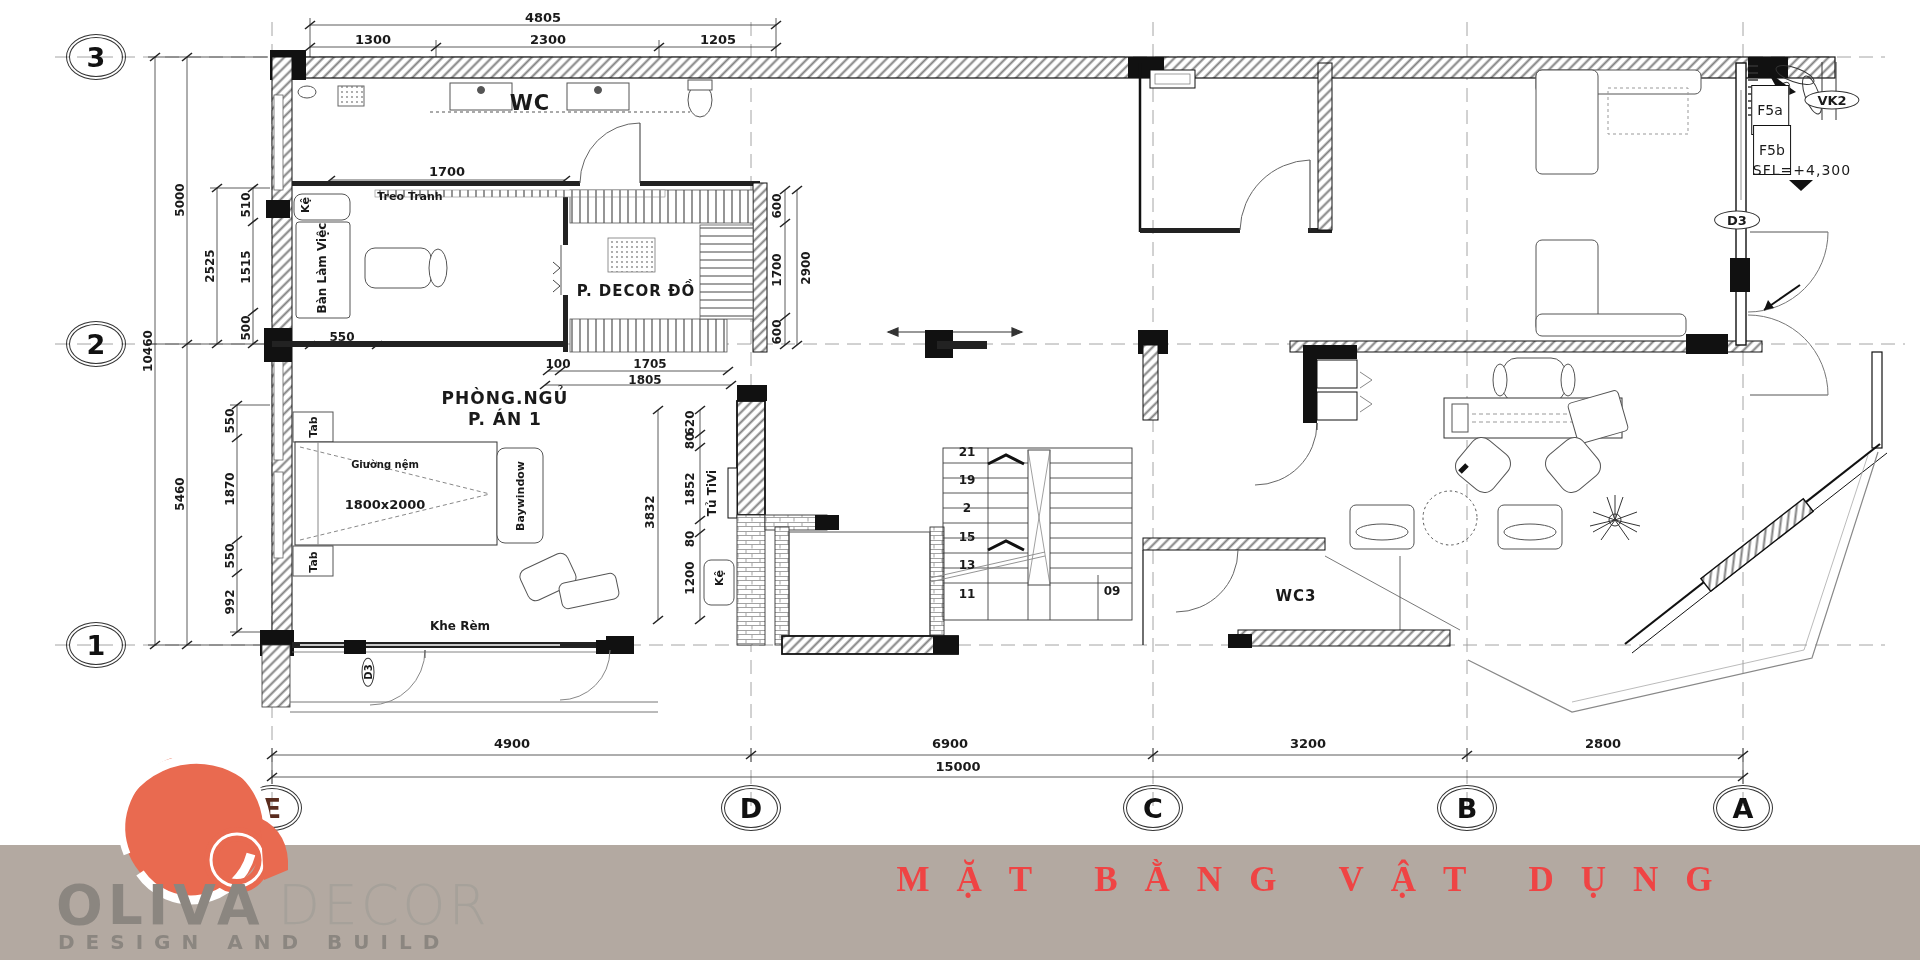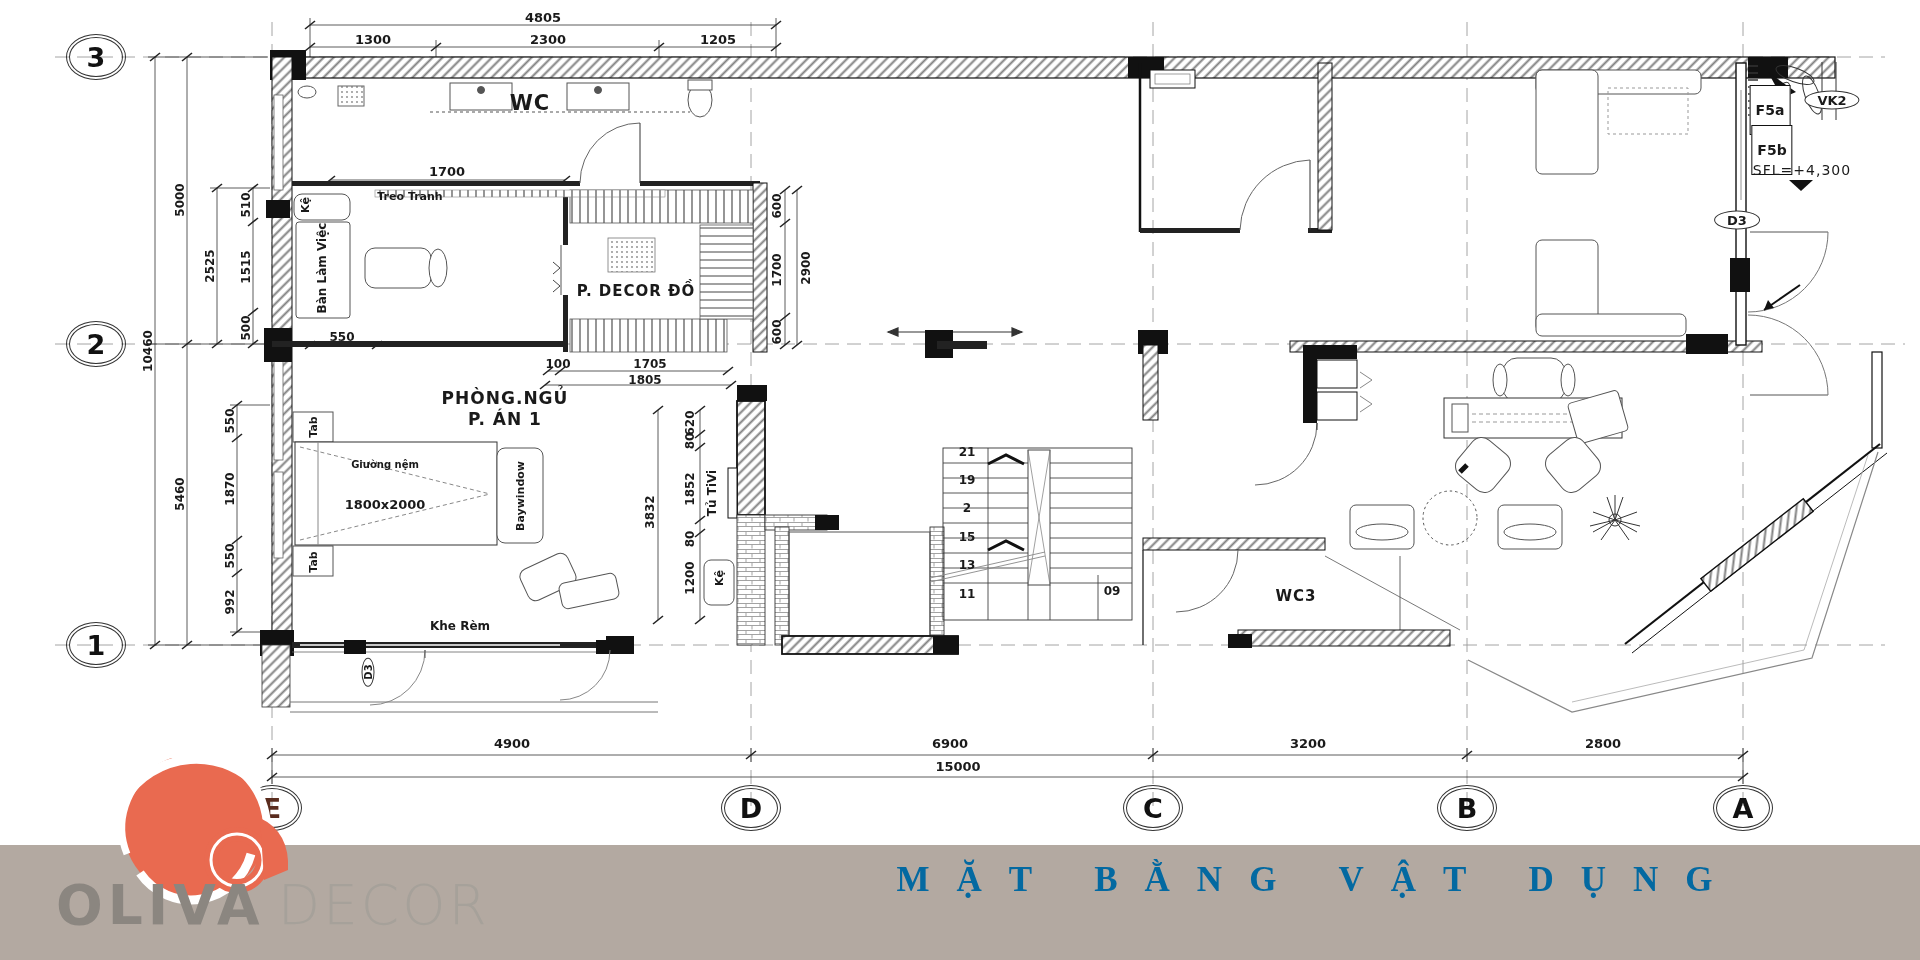--- a/index.html
+++ b/index.html
@@ -6,30 +6,30 @@
   #canvas{position:relative;width:1920px;height:960px;background:#ffffff;overflow:hidden;
           font-family:"DejaVu Sans",sans-serif;}
   svg{position:absolute;left:0;top:0;}
   .lbl{position:absolute;color:#1a1a1a;white-space:nowrap;transform:translate(-50%,-50%);
        font-family:"DejaVu Sans",sans-serif;}
   .rv{transform:translate(-50%,-50%) rotate(-90deg);}
   .dim{font-size:13px;font-weight:bold;}
   .dimsm{font-size:12px;font-weight:bold;}
   .room{font-weight:bold;letter-spacing:1px;}
   .small{font-size:11px;font-weight:bold;}
-  .tag{border:1.5px solid #111;padding:16px 5px;background:#fff;font-weight:bold;font-size:14px;}
+  .tag{border:1.5px solid #111;padding:16px 5px;background:#fff;font-weight:normal;font-size:14px;}
   .oval{border:1.3px solid #333;border-radius:50%;padding:1px 12px;background:#fff;
         font-weight:bold;font-size:13px;}
   .bub{position:absolute;width:52px;height:38px;border:1.6px solid #333;border-radius:50%;
        outline:1px solid #333;outline-offset:2.5px;display:flex;align-items:center;justify-content:center;
        font-size:27px;font-weight:bold;color:#111;transform:translate(-50%,-50%);background:transparent;}
   .band{position:absolute;left:0;top:845px;width:1920px;height:115px;background:#b3a9a1;}
   .t1{position:absolute;left:1318px;top:860px;transform:translateX(-50%);
       font-family:"Liberation Serif",serif;font-weight:700;font-size:35px;
-      letter-spacing:27px;color:#0369a1;white-space:nowrap;}
+      letter-spacing:27px;color:#ef4444;white-space:nowrap;}
   .t2{position:absolute;left:1330px;top:912px;transform:translateX(-50%);
       font-family:"Liberation Serif",serif;font-weight:700;font-size:35px;
       letter-spacing:21px;color:#2e241f;white-space:nowrap;}
   .brand{position:absolute;left:56px;top:873px;white-space:nowrap;}
   .brand .b1{font-size:55px;font-weight:bold;color:#8b8680;letter-spacing:5px;}
   .brand .b2{font-size:55px;font-weight:300;color:#a6a19a;letter-spacing:3px;margin-left:13px;}
   .tagline{position:absolute;left:58px;top:930px;font-size:20px;font-weight:bold;
            letter-spacing:11px;color:#8b8680;white-space:nowrap;}
 </style>
 </head>
@@ -479,14 +479,15 @@
     <path d="M70,40 A85,85 0 0 1 205,30" stroke="#fff" stroke-width="9" fill="none"></path>
     <path d="M85,115 A62,62 0 0 0 196,96" stroke="#fff" stroke-width="9" fill="none"></path>
     <path d="M140,-6 A78,78 0 0 1 212,66" stroke="#fff" stroke-width="8" fill="none"></path>
     <path d="M100,10 A70,70 0 0 0 72,96" stroke="#fff" stroke-width="7" fill="none"></path>
     <circle cx="182" cy="102" r="26" fill="none" stroke="#e96a50" stroke-width="14"></circle>
     <circle cx="182" cy="102" r="26" fill="none" stroke="#fff" stroke-width="3"></circle>
     <path d="M205,60 q30,14 28,52 l-24,10 z" fill="#e96a50"></path>
   </g>
 </svg>
 <div class="brand"><span class="b1">OLIVA</span><span class="b2">DECOR</span></div>
+<div class="tagline">DESIGN AND BUILD</div>
 
 </div>
 
 </body></html>

